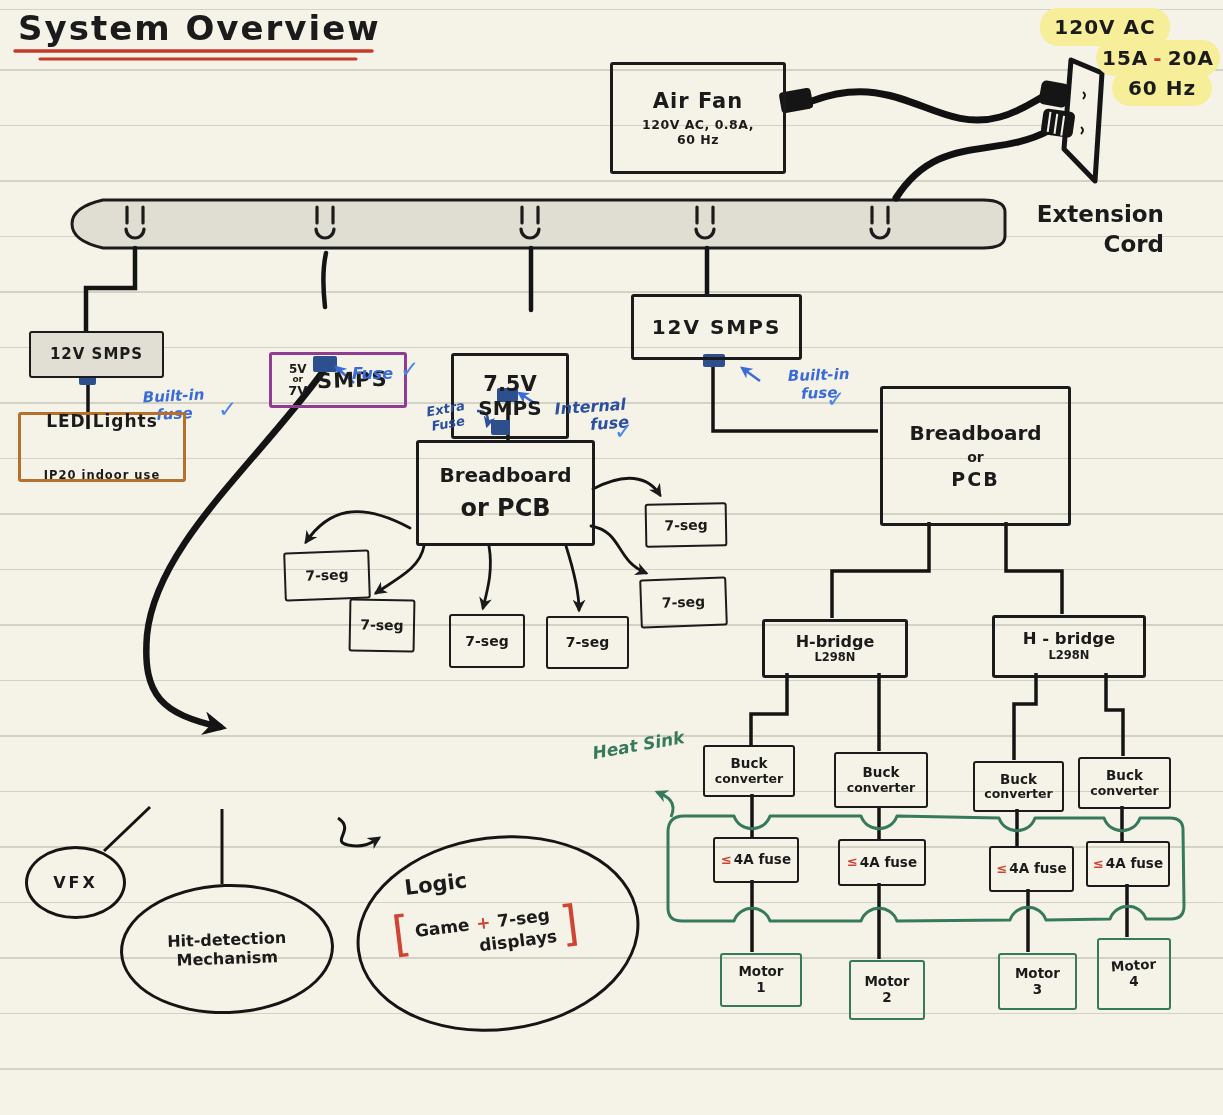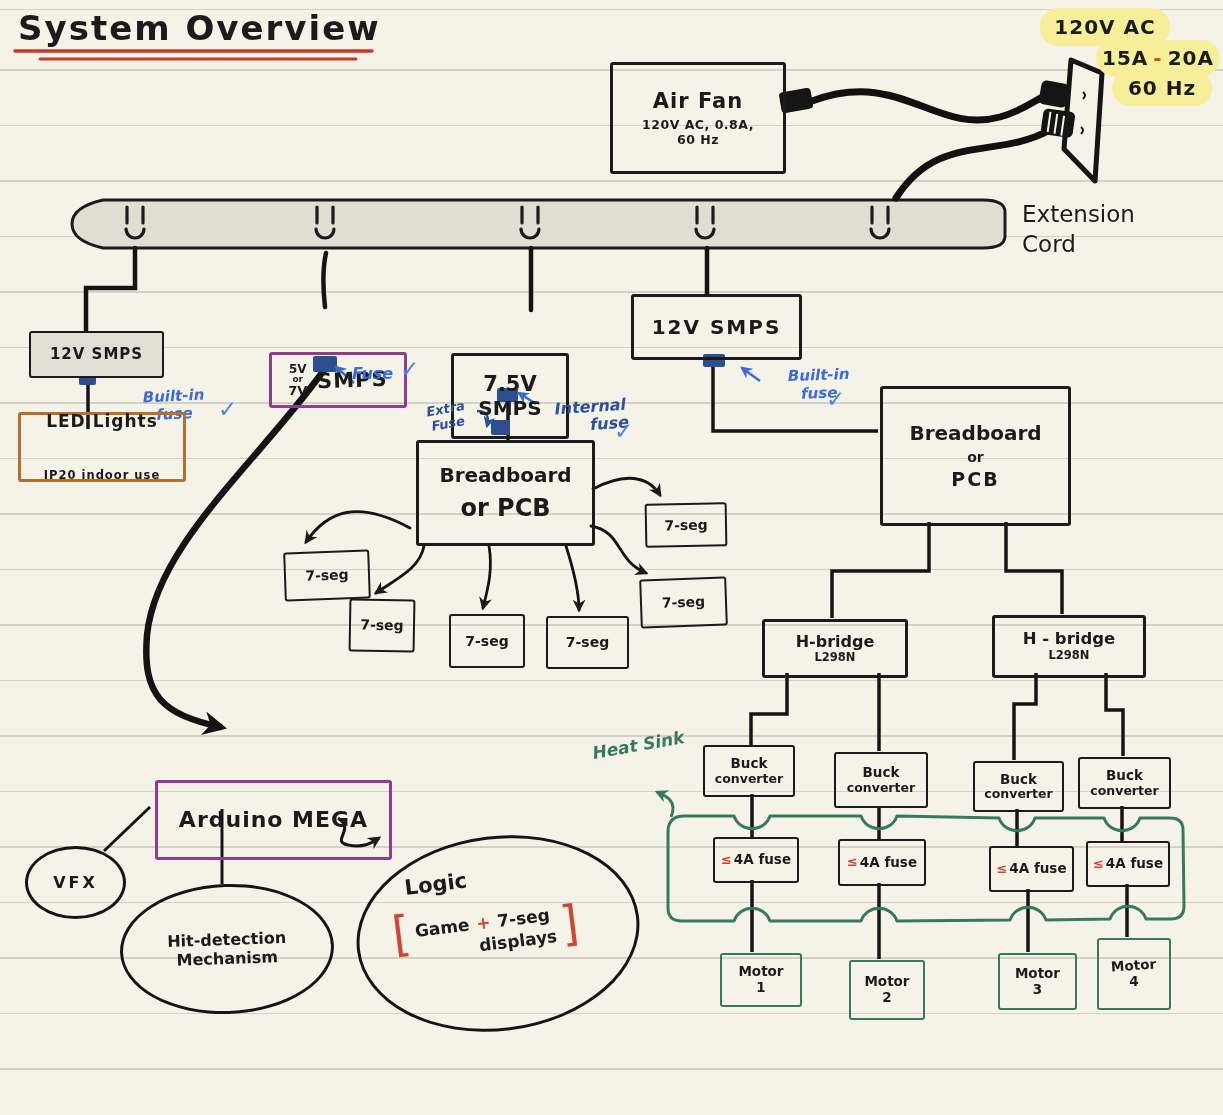--- a/index.html
+++ b/index.html
@@ -169,21 +169,21 @@
   <div class="hl" style="left:1112px;top:70px;width:100px;height:36px;">
       <span>60 Hz</span>
     </div>
 
   <div class="box" style="left:610px;top:62px;width:170px;height:106px;">
     <div style="font-size:21px;margin-bottom:5px;letter-spacing:1px;">Air Fan</div>
     <div class="spec">120V AC, 0.8A,</div>
     <div class="spec">60 Hz</div>
   </div>
 
-  <div class="abs" style="left:1022px;top:200px;width:142px;text-align:left;font-size:23px;font-weight:400;line-height:1.3;">
+  <div class="abs" style="left:1022px;top:200px;width:142px;text-align:right;font-size:23px;font-weight:700;line-height:1.3;">
     <div>Extension</div>
     <div>Cord</div>
   </div>
 
   <div class="box fill-gray" style="left:29px;top:331px;width:131px;height:43px;border-width:2.5px;font-size:15px;letter-spacing:1px;">
     <span>12V SMPS</span>
   </div>
 
   <div class="blue-note" style="left:120px;top:387px;width:108px;transform:rotate(-3deg);">
     <div>Built-in</div>
@@ -318,23 +318,20 @@
   </div>
   <div class="box b-green" style="left:998px;top:953px;width:75px;height:53px;">
     <div style="font-size:13.5px;">Motor</div>
     <div style="font-size:13.5px;">3</div>
   </div>
   <div class="box b-green" style="left:1097px;top:938px;width:70px;height:68px;">
     <div style="font-size:13.5px;transform:rotate(-4deg);">Motor</div>
     <div style="font-size:13.5px;">4</div>
   </div>
 
-  <div class="box b-purple" style="left:155px;top:734px;width:231px;height:74px;font-size:22px;letter-spacing:1px;">
-    <span>Arduino MEGA</span>
-  </div>
 
   <div class="ellipse" style="left:25px;top:846px;width:95px;height:67px;font-size:16px;letter-spacing:3px;">
     <span>VFX</span>
   </div>
   <div class="ellipse" style="left:120px;top:884px;width:208px;height:124px;font-size:16px;transform:rotate(-2deg);">
     <div>Hit-detection</div>
     <div>Mechanism</div>
   </div>
   <div class="ellipse" style="left:356px;top:836px;width:278px;height:189px;transform:rotate(-7deg);display:block;">
     <div class="logic-title">Logic</div>

